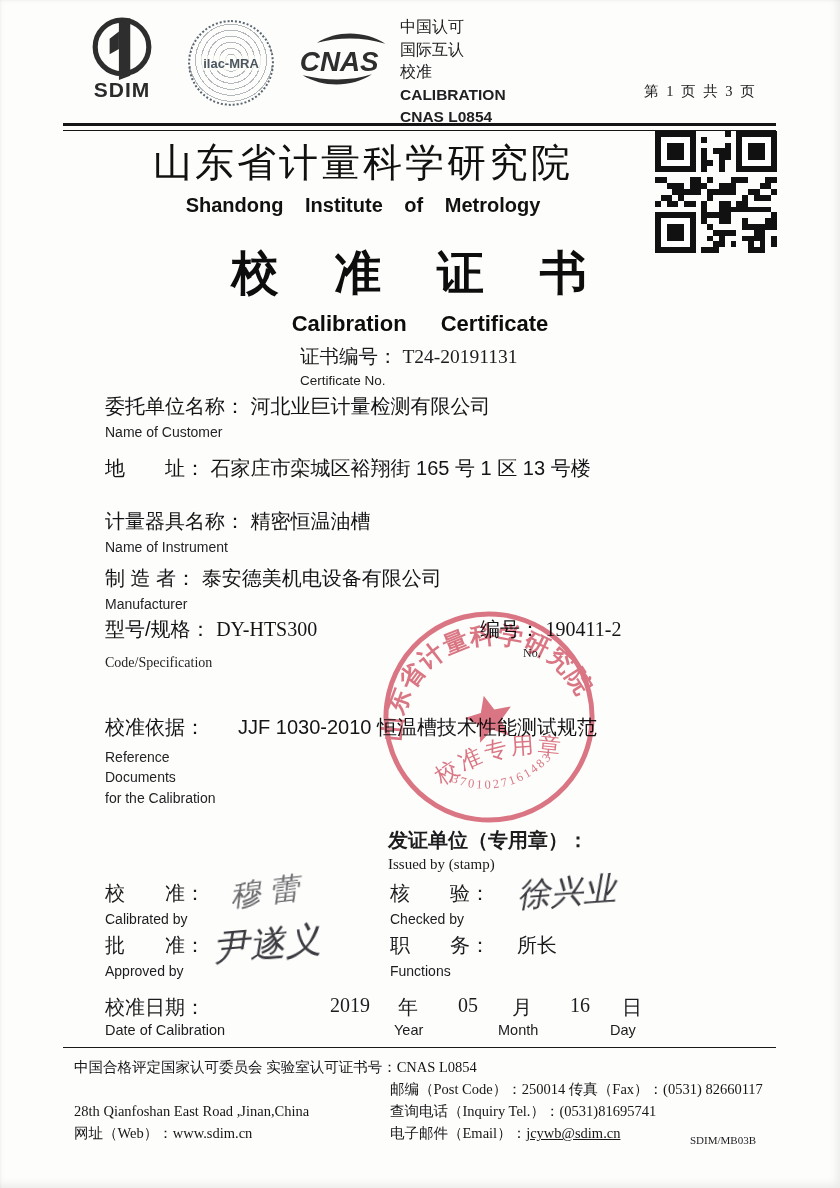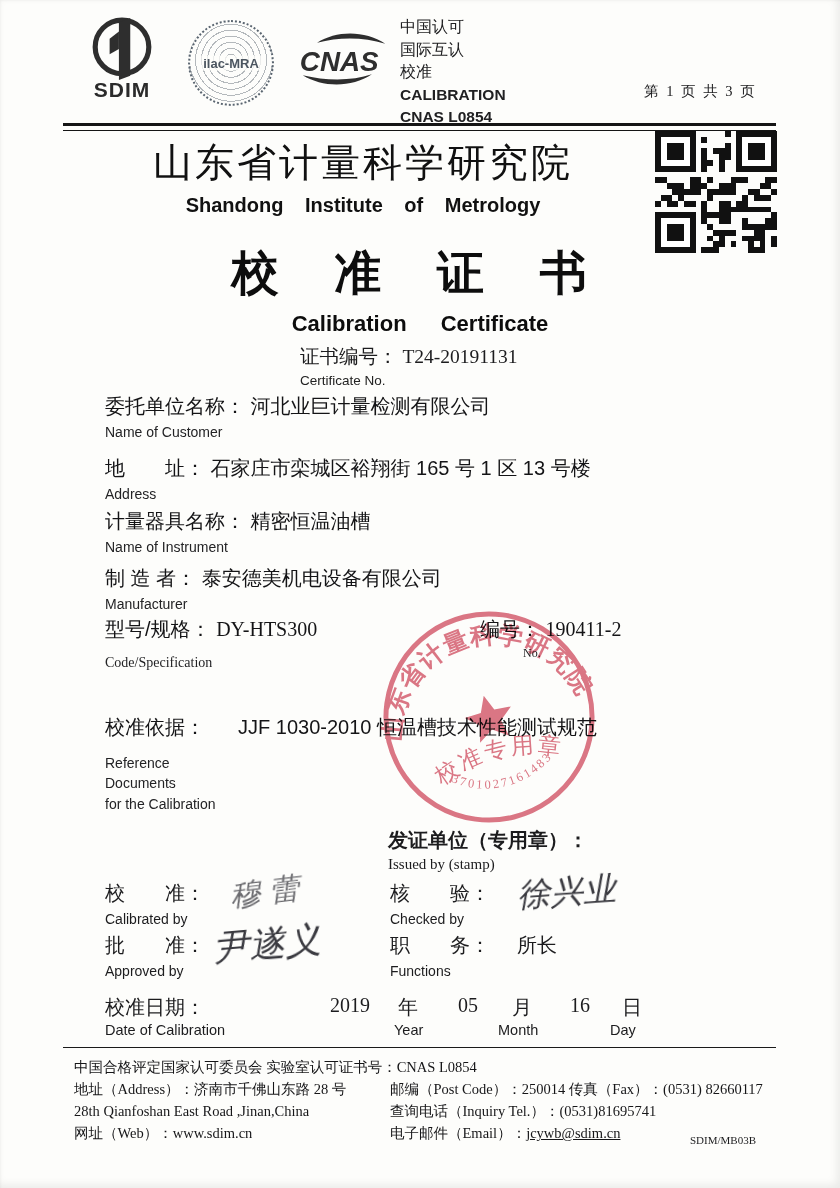--- a/index.html
+++ b/index.html
@@ -252,21 +252,20 @@
     <div>证书编号： T24-20191131</div>
     <div class="en">Certificate No.</div>
   </div>
 
   <div class="field" style="top:393px">
     <div class="line">委托单位名称： 河北业巨计量检测有限公司</div>
     <div class="sub">Name of Customer</div>
   </div>
   <div class="field" style="top:455px">
     <div class="line">地　　址： 石家庄市栾城区裕翔街 165 号 1 区 13 号楼</div>
-    <div class="sub">Address</div>
   </div>
   <div class="field" style="top:565px">
     <div class="line">制 造 者： 泰安德美机电设备有限公司</div>
     <div class="sub">Manufacturer</div>
   </div>
   <div class="field" style="top:508px">
     <div class="line">计量器具名称： 精密恒温油槽</div>
     <div class="sub">Name of Instrument</div>
   </div>
 
@@ -280,21 +279,21 @@
       </span>
     </div>
     <div class="sub" style="margin-top:12px;font-family:'Liberation Serif',serif;">Code/Specification</div>
     <div class="no-sub serifnum">No.</div>
   </div>
 
   <div class="field" style="top:714px">
     <div class="ref-wrap">
       <div class="ref-left">
         <div class="line">校准依据：</div>
-        <div class="ref-sub" style="margin-top:12px;">
+        <div class="ref-sub" style="margin-top:6px;">
           <div>Reference</div>
           <div>Documents</div>
           <div>for the Calibration</div>
         </div>
       </div>
       <div class="line ref-val">JJF 1030-2010 恒温槽技术性能测试规范</div>
     </div>
   </div>
 
   <div class="issued">
@@ -346,21 +345,20 @@
     <span class="d" style="left:512px">月</span>
     <span class="e" style="left:498px">Month</span>
     <span class="d num" style="left:570px">16</span>
     <span class="d" style="left:622px">日</span>
     <span class="e" style="left:610px">Day</span>
   </div>
 
   <div class="foot-rule"></div>
   <div class="footer">
     <div>中国合格评定国家认可委员会 实验室认可证书号：CNAS L0854</div>
-    <div class="r2">地址（Address）：济南市千佛山东路 28 号</div>
     <div class="r2b">邮编（Post Code）：250014 传真（Fax）：(0531) 82660117</div>
     <div class="r3">28th Qianfoshan East Road ,Jinan,China</div>
     <div class="r3b">查询电话（Inquiry Tel.）：(0531)81695741</div>
     <div class="r4">网址（Web）：www.sdim.cn</div>
     <div class="r4b">
       <span>电子邮件（Email）：</span><span class="email">jcywb@sdim.cn</span>
     </div>
   </div>
   <div class="doc-code">SDIM/MB03B</div>
 

